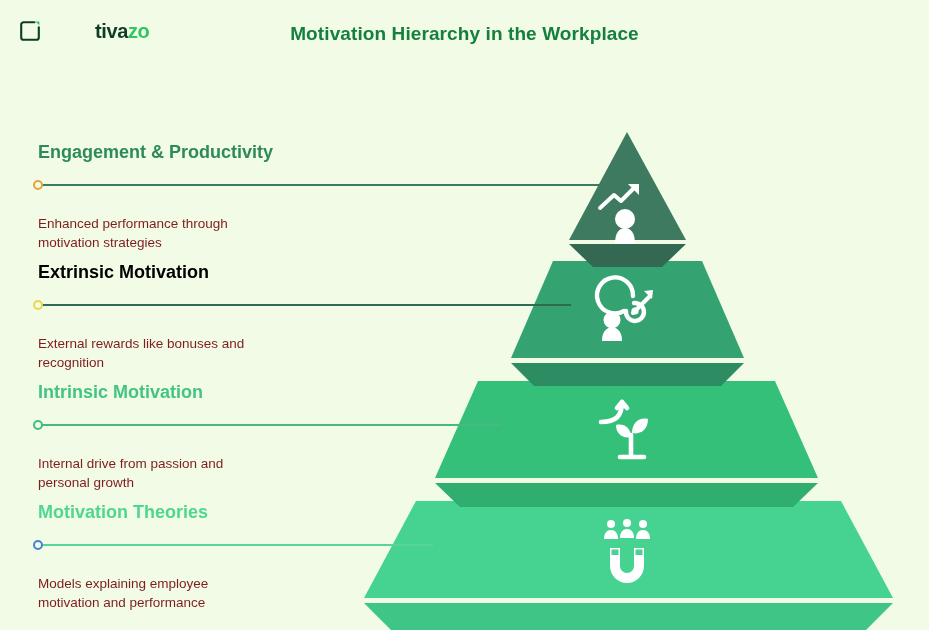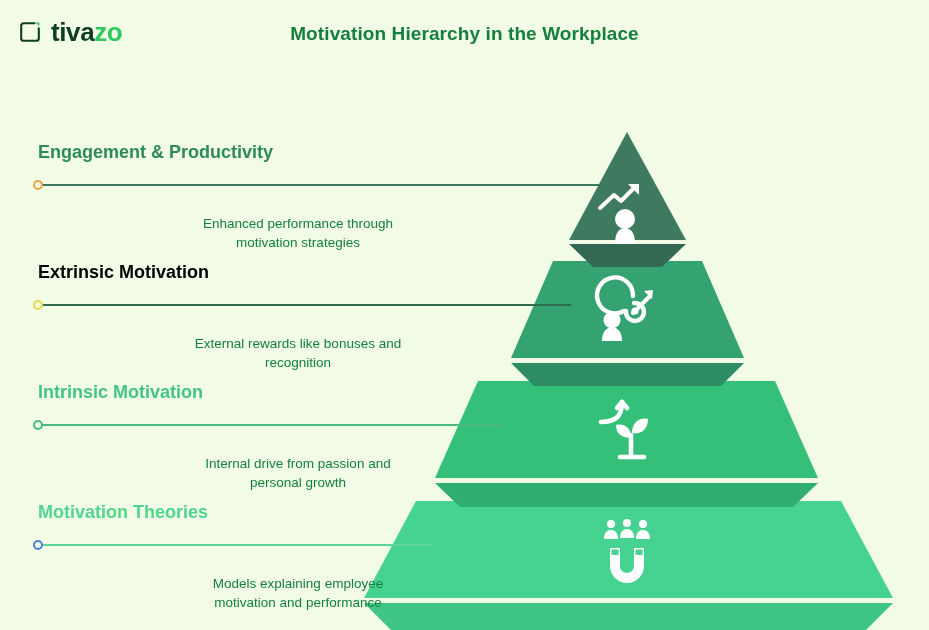--- a/index.html
+++ b/index.html
@@ -25,25 +25,26 @@
     align-items: center;
     gap: 9px;
   }
   .logo-mark {
     width: 24px;
     height: 24px;
     position: relative;
     display: block;
   }
   .logo-word {
-    font-size: 26px;
+    font-size: 20px;
     font-weight: bold;
     letter-spacing: -0.4px;
     line-height: 1;
     white-space: nowrap;
+    margin-left: 44px;
   }
   .logo-word .w-dark { color: #0f3d24; }
   .logo-word .w-light { color: #2fc75f; }
 
   .page-title {
     position: absolute;
     top: 23px;
     left: 0;
     width: 929px;
     text-align: center;
@@ -89,24 +90,23 @@
     position: relative;
     z-index: 2;
   }
   .rule-line {
     height: 1.7px;
     flex: 1 1 auto;
     margin-left: -1px;
   }
   .item-desc {
     font-size: 13.5px;
-    color: #15803d;
+    color: #7f1d1d;
     line-height: 1.45;
     white-space: pre-line;
-    text-align: center;
   }
 
   
   .pyramid {
     position: absolute;
     left: 0;
     top: 0;
     width: 929px;
     height: 630px;
     pointer-events: none;

